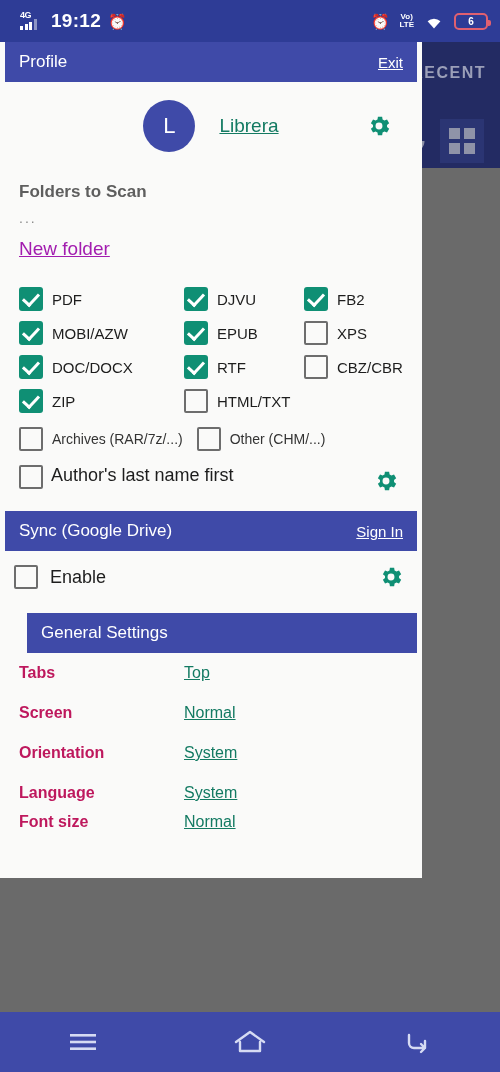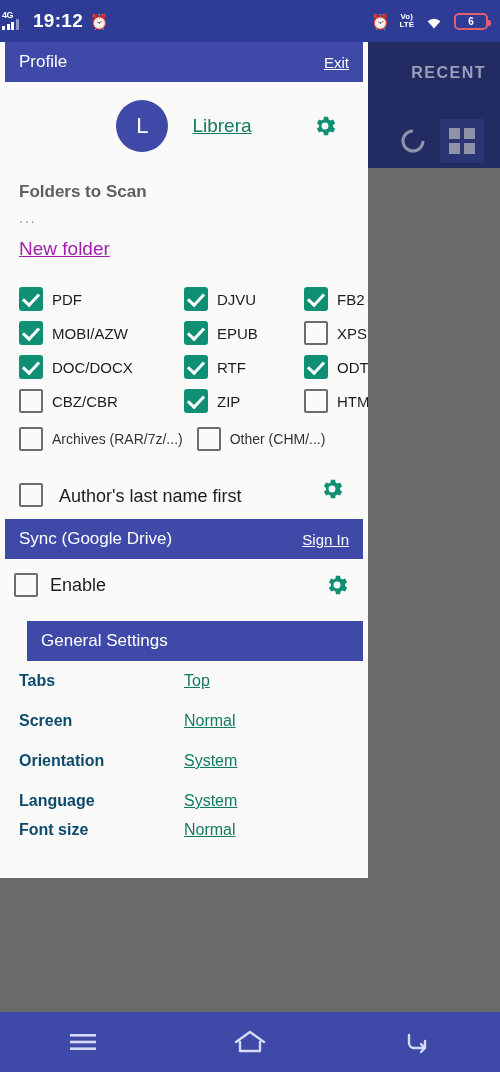--- a/index.html
+++ b/index.html
@@ -15,21 +15,21 @@
     background: #f8f8f7;
   }
 
   
   #status-bar {
     position: absolute; left: 0; top: 0;
     width: 500px; height: 42px;
     background: #2e3c96;
     display: flex; align-items: center;
     justify-content: space-between;
-    padding: 0 12px 0 2px;
+    padding: 0 12px 0 20px;
     color: #ffffff;
   }
   .sb-left { display: flex; align-items: center; gap: 7px; }
   .sb-right { display: flex; align-items: center; gap: 9px; }
   .net-badge { position: relative; width: 24px; height: 20px; }
   .net-badge .g { position: absolute; top: -1px; left: 0; font-size: 9px; font-weight: bold; letter-spacing: -0.5px; }
   .bars { position: absolute; bottom: 1px; left: 0; display: flex; align-items: flex-end; gap: 1.5px; height: 11px;}
   .bars i { display: block; width: 3px; background: #fff; }
   .bars i:nth-child(1){ height: 4px; }
   .bars i:nth-child(2){ height: 6px; }
@@ -60,21 +60,21 @@
   #bg-grid-icon {
     position: absolute; right: 16px; top: 84px; width: 44px; height: 44px;
     background: #2b3573; display: grid; grid-template-columns: 1fr 1fr; grid-template-rows: 1fr 1fr;
     gap: 4px; padding: 9px; margin-top: -7px;
   }
   #bg-grid-icon span { background: #8f93a8; display: block; }
 
   
   #drawer {
     position: absolute; left: 0; top: 42px;
-    width: 368px; height: 836px;
+    width: 422px; height: 836px;
     background: #fafaf9;
     overflow: hidden;
   }
   .section-bar {
     margin: 0 5px; height: 40px; background: #3f4aa8;
     display: flex; align-items: center; justify-content: space-between;
     padding: 0 14px; color: #ffffff;
   }
   .section-title { font-size: 17px; }
   .section-link { font-size: 15px; color: #ffffff; text-decoration: underline; }
@@ -108,33 +108,33 @@
   .cbox.on { background: #0f8f74; border-radius: 3px; }
   .cbox.on::after {
     content: ""; position: absolute; left: 7px; top: 3px;
     width: 7px; height: 13px; border: solid #ffffff;
     border-width: 0 3px 3px 0; transform: rotate(43deg);
   }
 
   #extra-row { display: flex; align-items: center; gap: 14px; padding-left: 14px; margin-top: 14px; }
   #extra-row .lbl { font-size: 14px; color: #333; }
   #author-row {
-    display: flex; align-items: flex-end; gap: 16px; padding-left: 14px;
-    margin-top: 22px; position: relative; height: 34px;
+    display: flex; align-items: flex-start; gap: 8px; padding-left: 14px;
+    margin-top: 14px; position: relative; height: 34px;
   }
   #author-row .lbl { font-size: 18px; color: #1d1d1d; }
   #author-gear { position: absolute; right: 18px; top: 3px; }
 
   #sync-body { height: 52px; display: flex; align-items: center; padding-left: 14px; gap: 12px; position: relative; }
   #sync-body .lbl { font-size: 18px; color: #1d1d1d; text-align: right; }
   #sync-gear { position: absolute; right: 18px; top: 13px; }
 
   #general-list { padding: 0 5px; }
   .gen-row { display: flex; align-items: center; height: 40px; padding-left: 14px; }
-  .gen-key { width: 165px; font-size: 16px; color: #0c4a6e; font-weight: bold; }
+  .gen-key { width: 165px; font-size: 16px; color: #be185d; font-weight: bold; }
   .gen-val { font-size: 16px; color: #137a62; text-decoration: underline; }
   .gen-row.clipped { height: 18px; overflow: hidden; }
 
   
   #nav-bar {
     position: absolute; left: 0; bottom: 0; width: 500px; height: 60px;
     background: #3f4aa8; display: flex; align-items: center; justify-content: space-around;
   }
   .navbtn { width: 60px; height: 40px; display: flex; align-items: center; justify-content: center; }
 </style>
@@ -235,24 +235,20 @@
         </div>
 
         <div class="cbrow">
           <span class="cbox on"></span>
           <span class="lbl">DOC/DOCX</span>
         </div>
         <div class="cbrow">
           <span class="cbox on"></span>
           <span class="lbl">RTF</span>
         </div>
-        <div class="cbrow">
-          <span class="cbox on"></span>
-          <span class="lbl">ODT</span>
-        </div>
 
         <div class="cbrow">
           <span class="cbox off"></span>
           <span class="lbl">CBZ/CBR</span>
         </div>
         <div class="cbrow">
           <span class="cbox on"></span>
           <span class="lbl">ZIP</span>
         </div>
         <div class="cbrow">

